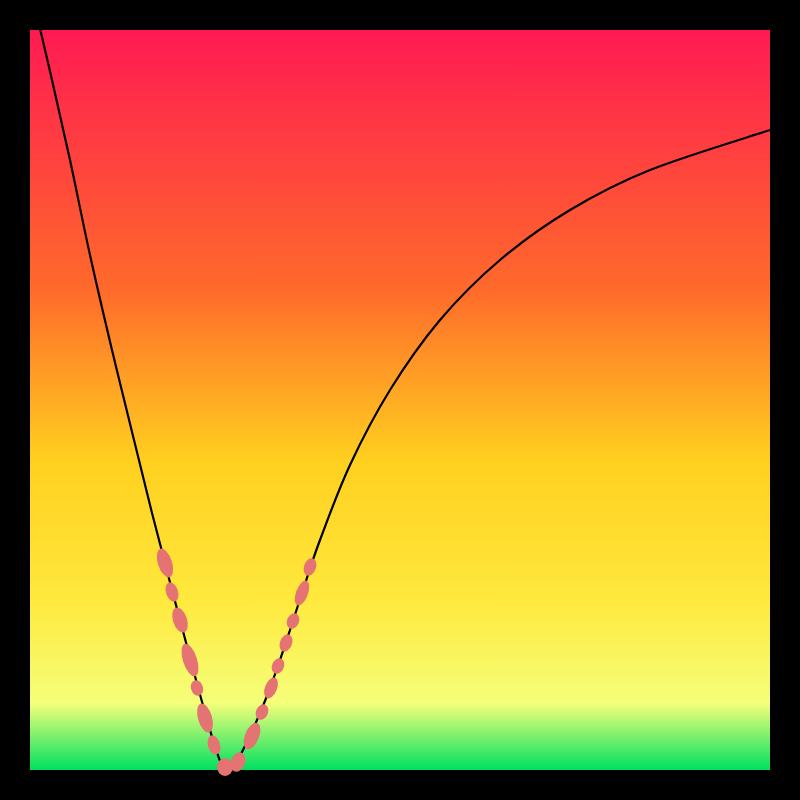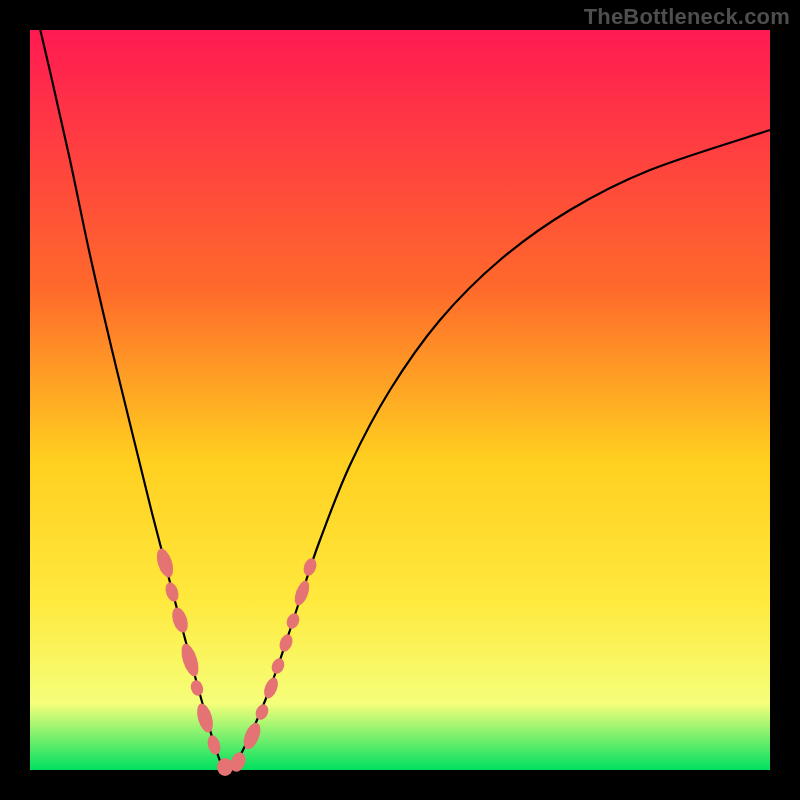--- a/index.html
+++ b/index.html
@@ -31,21 +31,20 @@
   }
   .marker {
     fill: #e57373;
     stroke: none;
   }
 </style>
 </head>
 <body>
 
 <div class="stage">
-  <div class="watermark">TheBottleneck.com</div>
   <svg id="chart-svg" width="800" height="800" viewBox="0 0 800 800">
     <defs>
       <linearGradient id="bg-grad" x1="0" y1="0" x2="0" y2="1">
           <stop offset="0%" stop-color="#ff1a52"></stop>
           <stop offset="35%" stop-color="#ff6a2b"></stop>
           <stop offset="57.99999999999999%" stop-color="#ffcf1f"></stop>
           <stop offset="77%" stop-color="#ffe93d"></stop>
           <stop offset="91%" stop-color="#f5ff7a"></stop>
           <stop offset="100%" stop-color="#00e060"></stop>
         </linearGradient>

